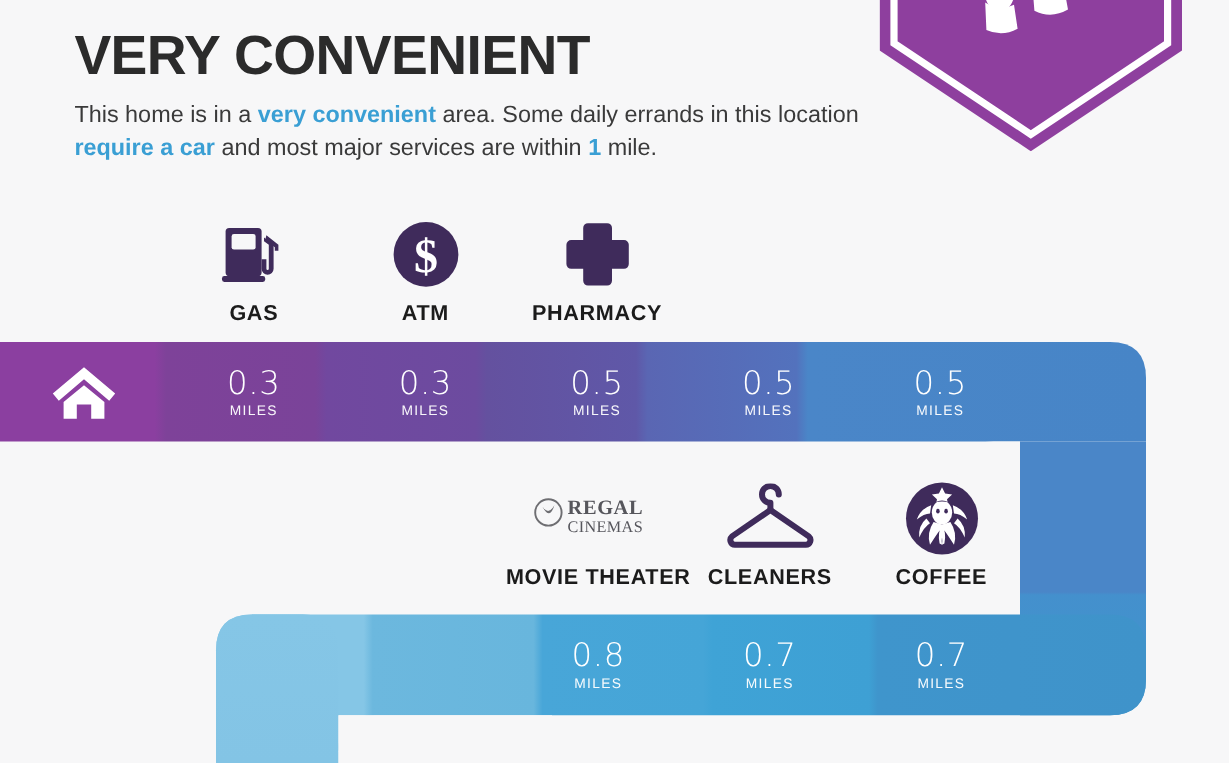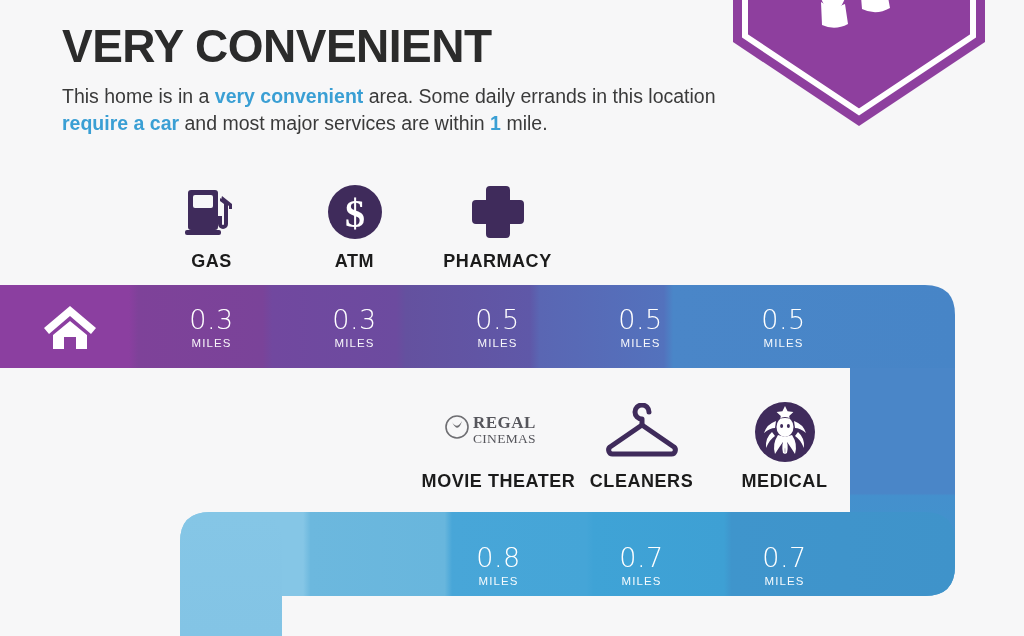--- a/index.html
+++ b/index.html
@@ -69,21 +69,21 @@
     font-size:18px;
     font-weight:bold;
     letter-spacing:0.55px;
     color:#1b1b1b;
     white-space:nowrap;
   }
 
   
   .val-row { position:absolute; display:flex; }
   #val-row-top { left:140px; top:285px; height:84px; }
-  #val-row-bot { left:427px; top:523px; height:84px; }
+  #val-row-bot { left:427px; top:512px; height:84px; }
 
   .val-cell {
     width:143px;
     height:84px;
     display:flex;
     flex-direction:column;
     align-items:center;
     justify-content:center;
     color:#ffffff;
   }
@@ -317,21 +317,21 @@
           <path d="M24,34 q-6,9 -3,19 q5,-8 8,-12 q3,5 2,12 l2,-1 q2,-9 -2,-16 Z"></path>
           <path d="M38,34 q6,9 3,19 q-5,-8 -8,-12 q-3,5 -2,12 l-2,-1 q-2,-9 2,-16 Z"></path>
         </g>
         <g fill="#3f2b5b">
           <ellipse cx="27.6" cy="25" rx="1.5" ry="2"></ellipse>
           <ellipse cx="34.4" cy="25" rx="1.5" ry="2"></ellipse>
           <path d="M25,18 q6,-4 12,0 q-6,-2 -12,0 Z"></path>
         </g>
       </svg>
     </div>
-    <div class="icon-label">MEDICAL</div>
+    <div class="icon-label">COFFEE</div>
   </div>
 </div>
 
 <div class="val-row" id="val-row-bot">
   <div class="val-cell">
     <div class="val-num">0.8</div>
     <div class="val-unit">MILES</div>
   </div>
   <div class="val-cell">
     <div class="val-num">0.7</div>

